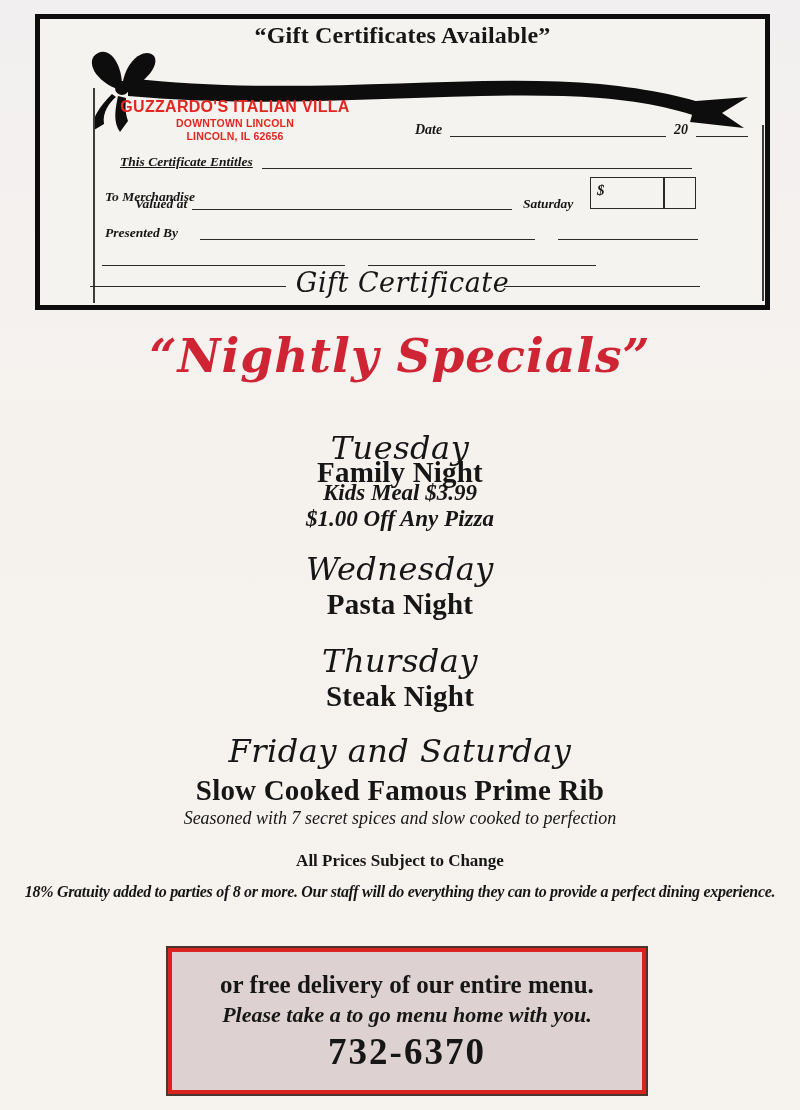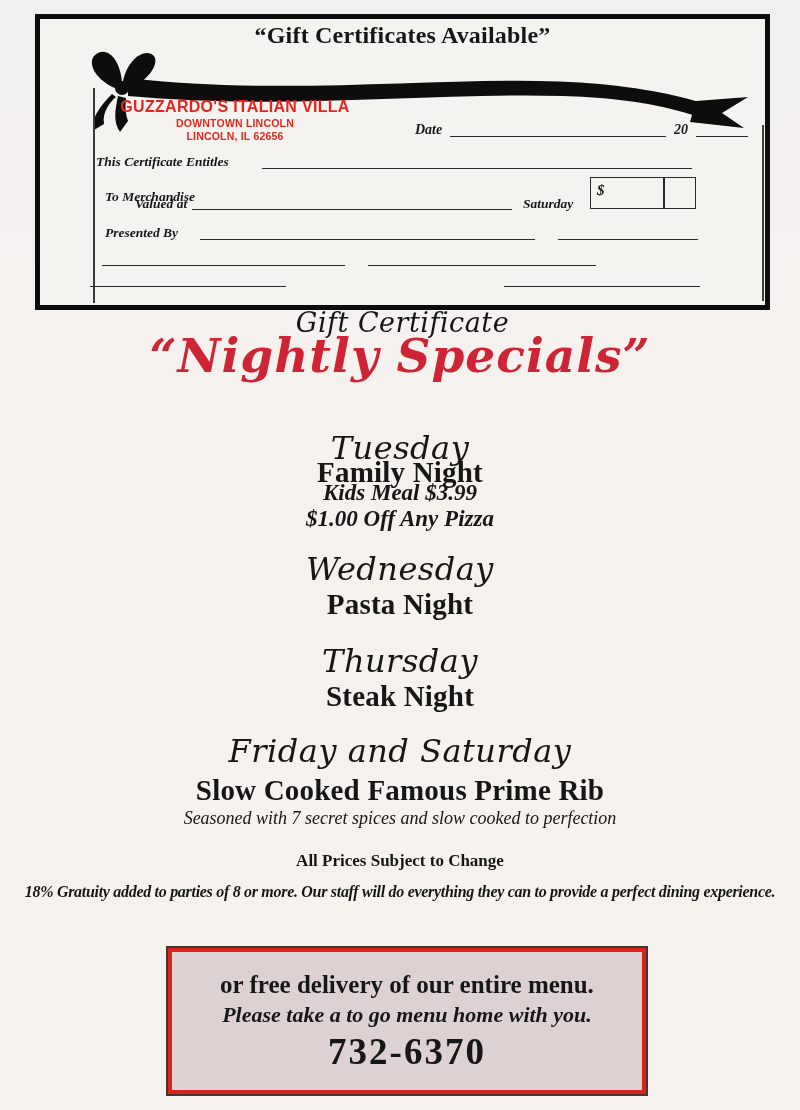--- a/index.html
+++ b/index.html
@@ -25,21 +25,21 @@
     font-family:"Liberation Sans","DejaVu Sans",sans-serif;color:#e3261f;}
   .biz-name{font-size:16px;font-weight:bold;letter-spacing:.3px;}
   .biz-addr{font-size:10.5px;font-weight:bold;letter-spacing:.2px;margin-top:1px;}
   .cert-lbl{position:absolute;font-size:13.5px;font-weight:bold;font-style:italic;white-space:nowrap;}
   .rule{position:absolute;height:0;border-bottom:1.6px solid #2a2a2a;}
   .dollar-box{position:absolute;left:550px;top:158px;width:104px;height:30px;border:1.6px solid #2a2a2a;}
   .dollar-box .divider{position:absolute;left:72px;top:0;width:1.6px;height:100%;background:#2a2a2a;}
   .dollar-box .dsign{position:absolute;left:6px;top:4px;font-size:15px;font-weight:bold;font-style:italic;}
   .cert-footer{
     position:absolute;left:0;top:248px;width:100%;text-align:center;
-    font-size:27px;font-style:italic;font-family:"DejaVu Serif",serif;letter-spacing:.5px;margin-top:40px;
+    font-size:27px;font-style:italic;font-family:"DejaVu Serif",serif;letter-spacing:.5px;
   }
   
   .center-line{position:absolute;left:0;width:100%;text-align:center;white-space:nowrap;}
   .nightly-title{top:328px;font-size:47px;font-weight:bold;font-style:italic;
     font-family:"DejaVu Serif",serif;color:#cf2433;letter-spacing:1px;}
   .day-script{font-size:32px;font-style:italic;font-family:"DejaVu Serif",serif;letter-spacing:.5px;}
   .day-title{font-size:29px;font-weight:bold;letter-spacing:.2px;}
   .day-detail{font-size:23px;font-weight:bold;font-style:italic;}
   .fine-detail{font-size:18px;font-weight:normal;font-style:italic;}
   .prices-note{top:851px;font-size:17px;font-weight:bold;}
@@ -80,21 +80,21 @@
       <div class="biz-name">GUZZARDO'S ITALIAN VILLA</div>
       <div class="biz-addr">DOWNTOWN LINCOLN</div>
       <div class="biz-addr">LINCOLN, IL 62656</div>
     </div>
 
     <span class="cert-lbl" style="left:375px;top:103px;font-size:14px;">Date</span>
     <div class="rule" style="left:410px;top:117px;width:216px;"></div>
     <span class="cert-lbl" style="left:634px;top:103px;font-size:14px;">20</span>
     <div class="rule" style="left:656px;top:117px;width:52px;"></div>
 
-    <span class="cert-lbl" style="left:56px;top:135px;">This Certificate Entitles</span>
+    <span class="cert-lbl" style="left:80px;top:135px;text-decoration:underline;">This Certificate Entitles</span>
     <div class="rule" style="left:222px;top:149px;width:430px;"></div>
 
     <span class="cert-lbl" style="left:65px;top:158px;margin-top:12px;">To Merchandise</span>
     <span class="cert-lbl" style="left:95px;top:177px;">Valued at</span>
     <div class="rule" style="left:152px;top:190px;width:320px;"></div>
     <span class="cert-lbl" style="left:483px;top:177px;">Saturday</span>
     <div class="dollar-box">
       <span class="dsign">$</span>
       <div class="divider"></div>
     </div>

